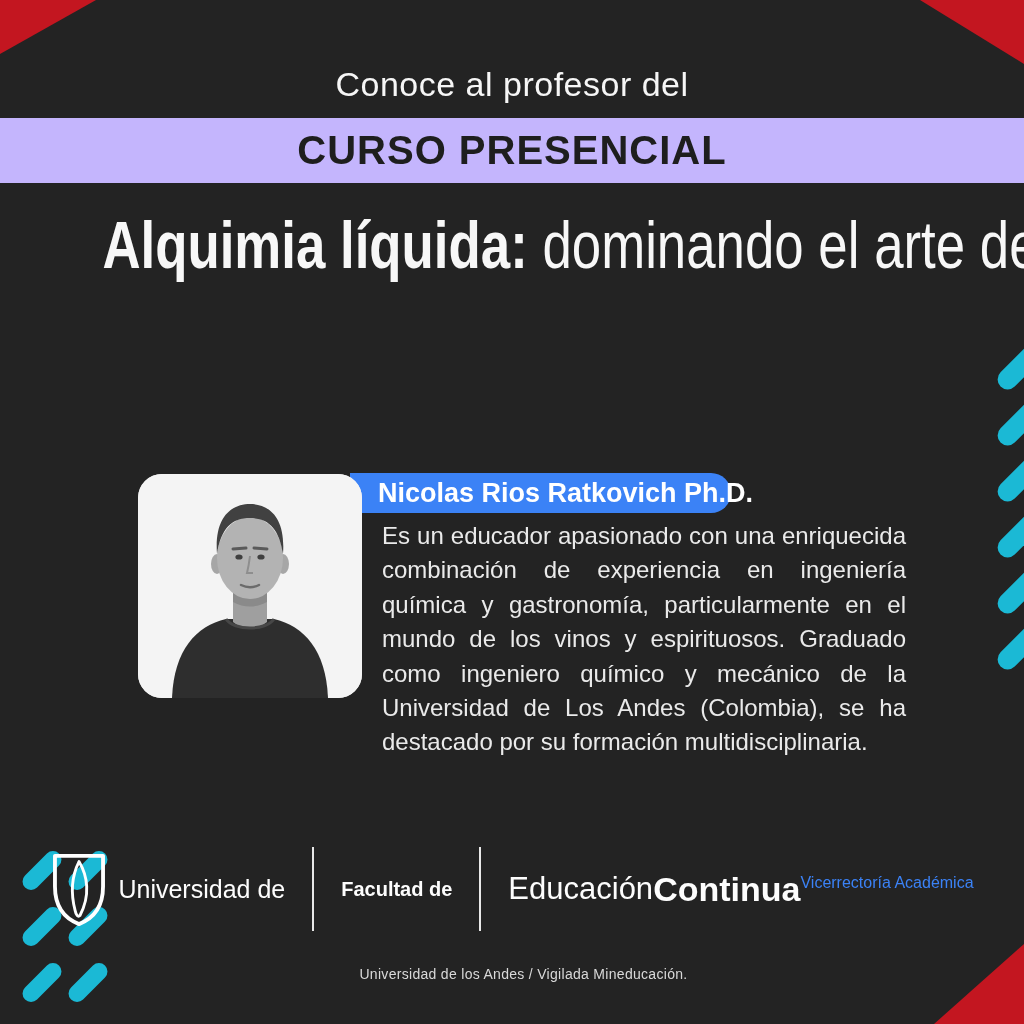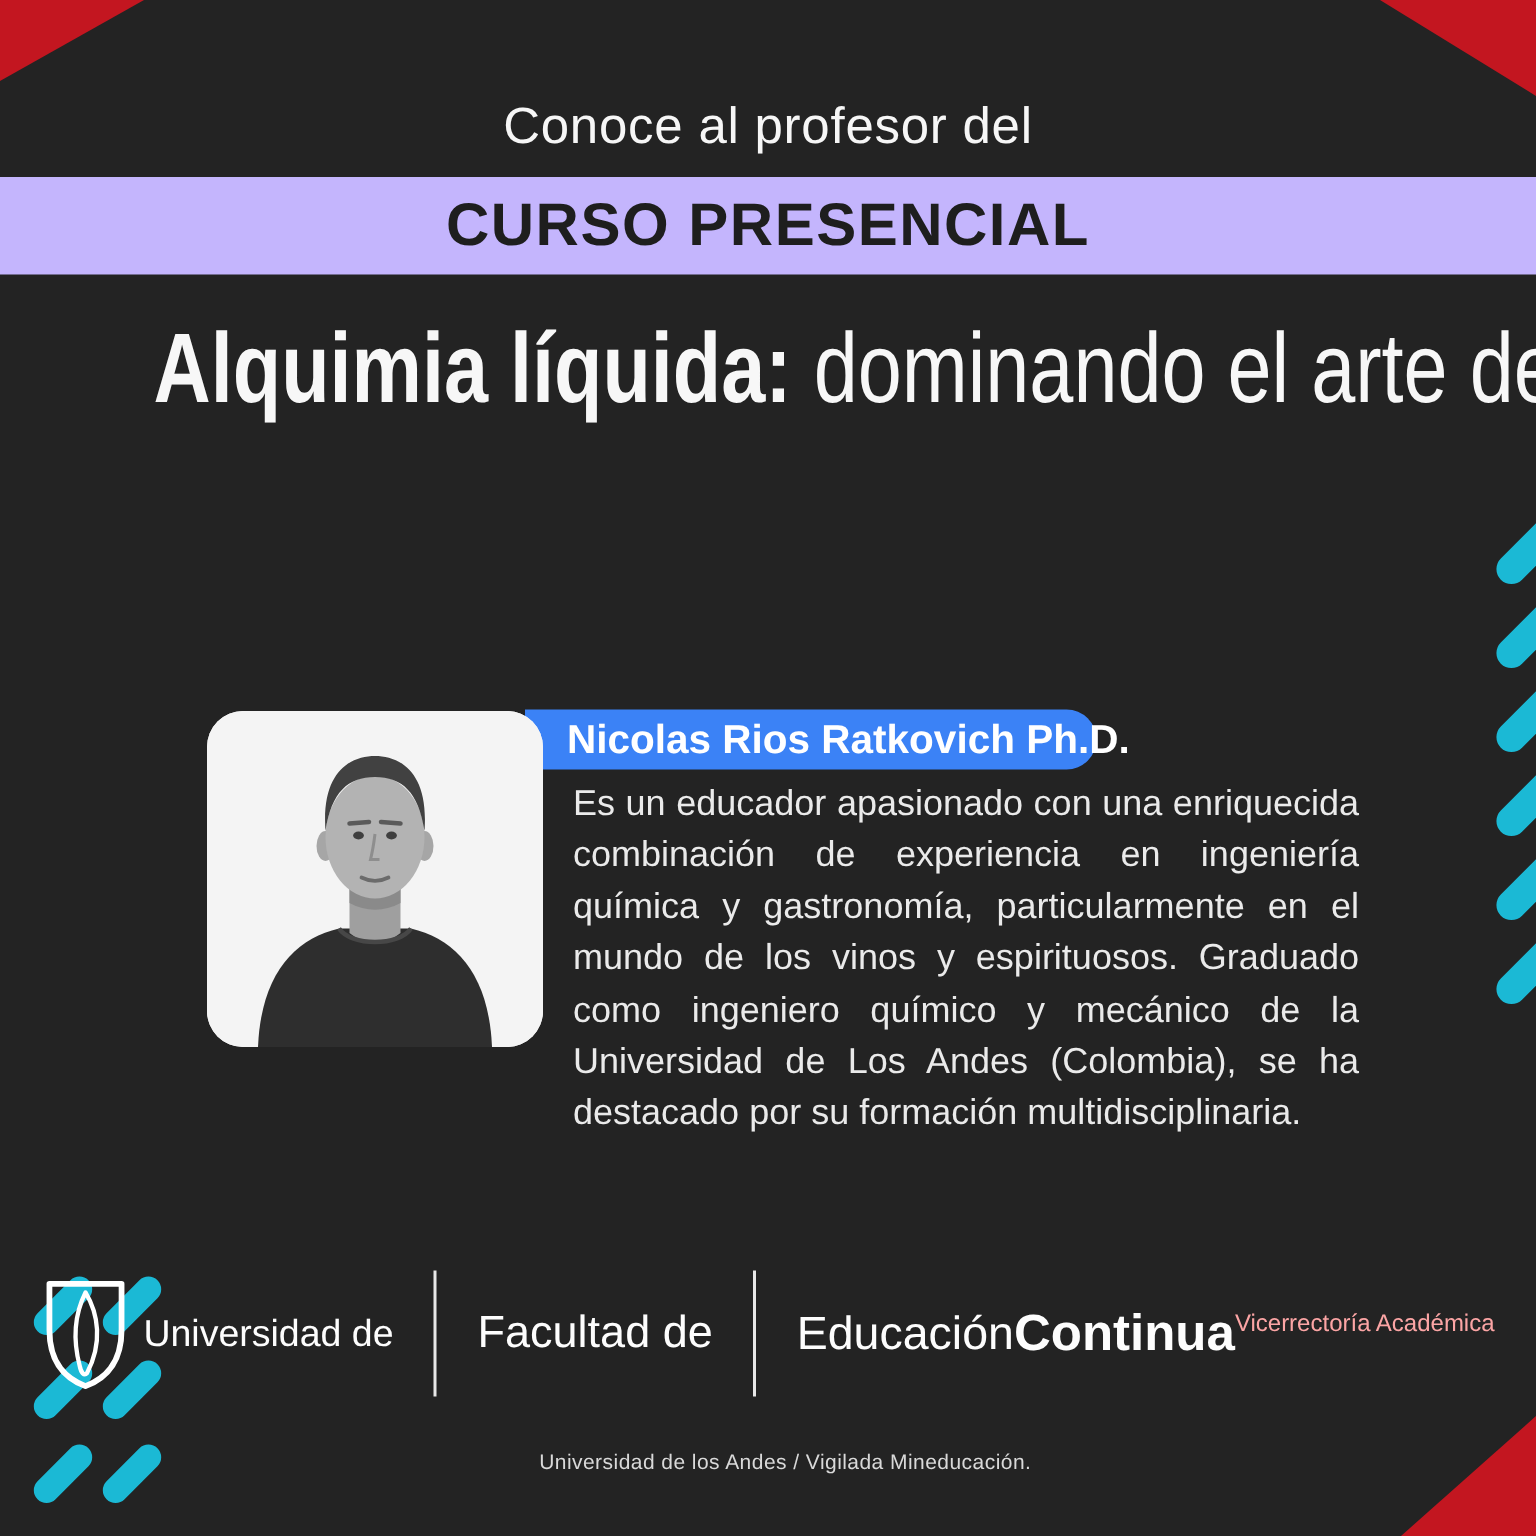--- a/index.html
+++ b/index.html
@@ -57,24 +57,24 @@
   }
   
   .footer{
     position:absolute;top:847px;left:0;width:100%;
     display:flex;justify-content:center;align-items:center;gap:27px;color:#fdfdfd;
   }
   .logo-uniandes{display:flex;align-items:center;gap:10px;}
   .logo-col{display:flex;flex-direction:row;justify-content:center;}
   .u-line1{font-size:25px;line-height:27px;}
   .u-line2{font-size:39px;line-height:40px;font-weight:700;}
-  .f-line{font-size:30px;line-height:36px;font-weight:400;}
+  .f-line{font-size:20px;line-height:36px;font-weight:700;}
   .e-line1{font-size:31px;line-height:33px;}
   .e-line2{font-size:34px;line-height:35px;font-weight:700;}
-  .e-line3{font-size:16px;line-height:22px;color:#fca5a5;}
+  .e-line3{font-size:16px;line-height:22px;color:#3b82f6;}
   .divider{width:2px;height:84px;background:#e8e8e8;}
   .fine-print{
     position:absolute;top:966px;left:0;width:100%;text-align:center;
     font-size:14px;color:#d9d9d9;letter-spacing:.3px;padding-left:23px;
   }
 </style>
 </head>
 <body>
 
 <div class="canvas">

